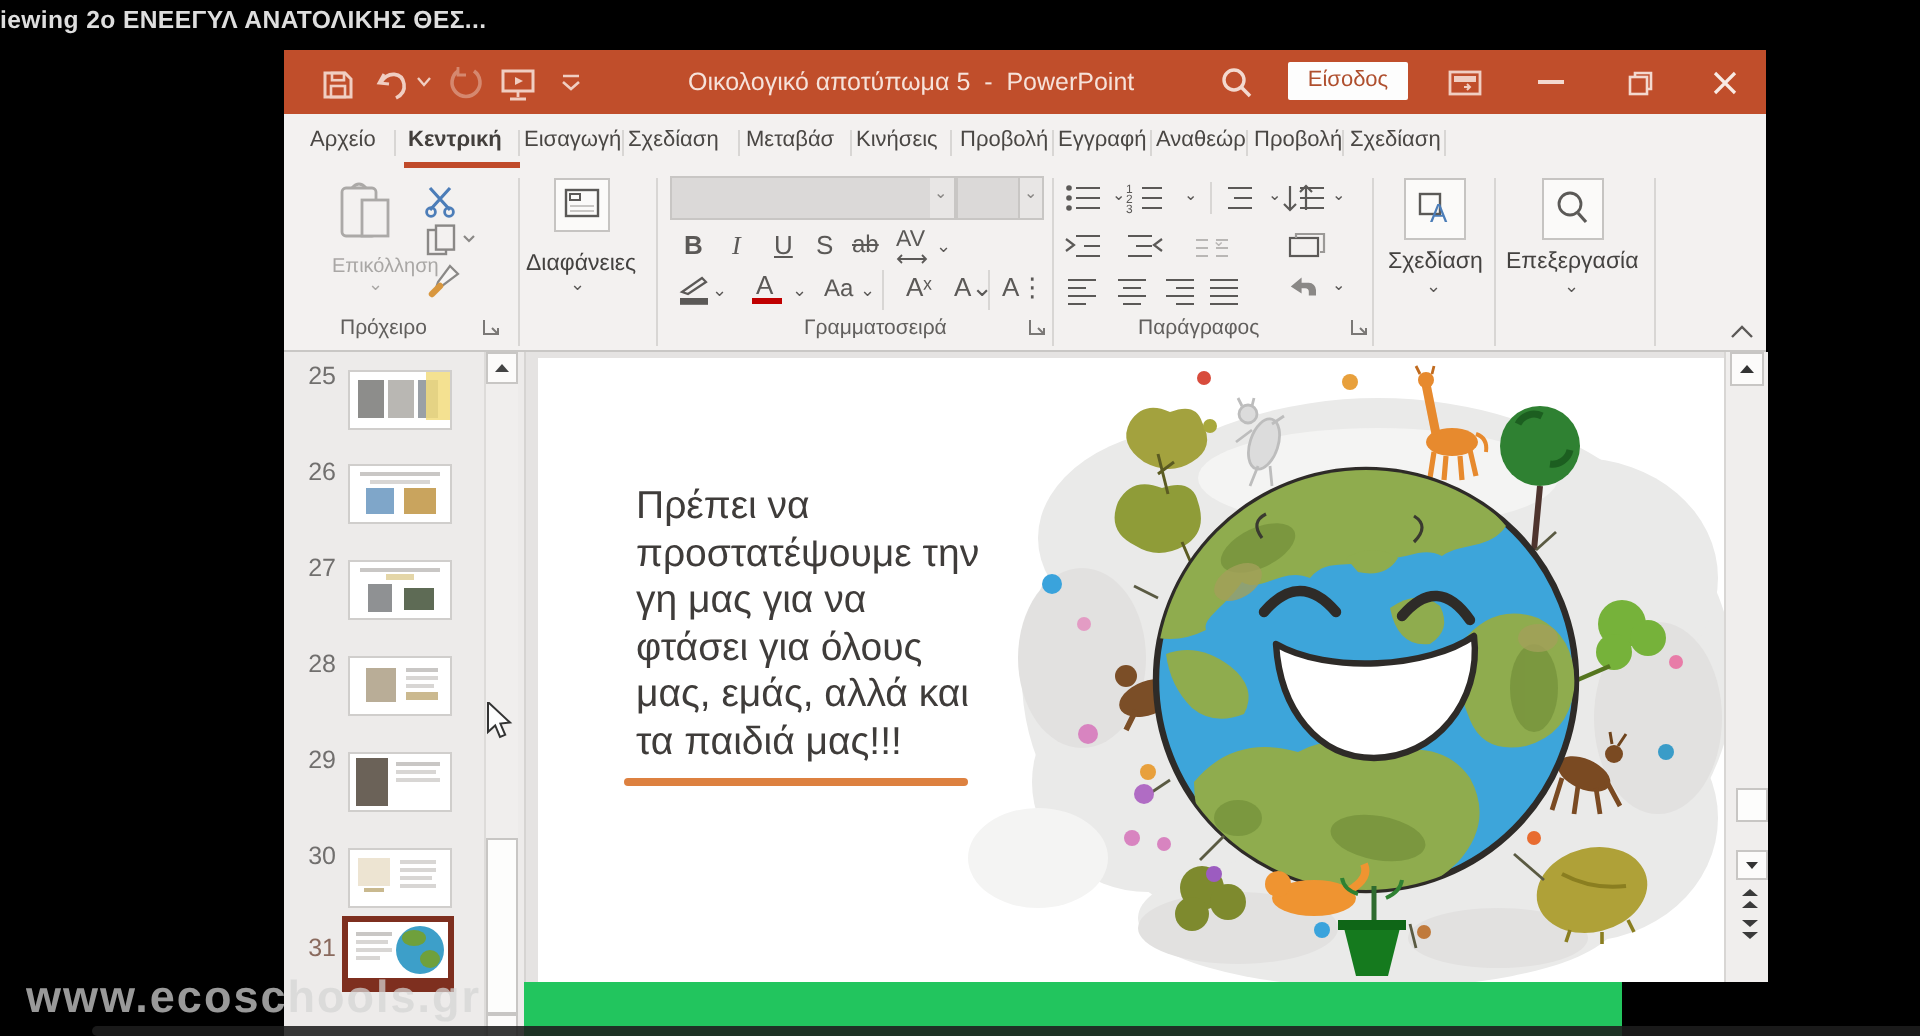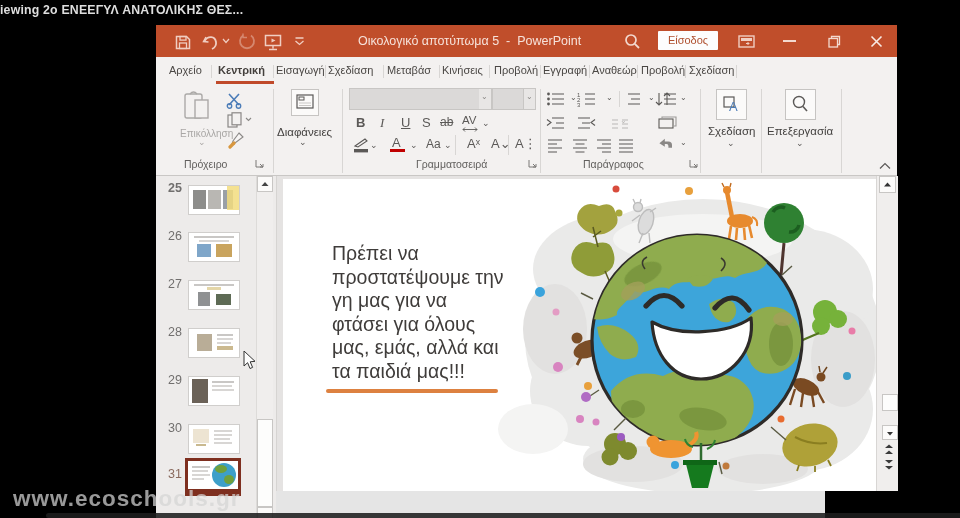--- a/index.html
+++ b/index.html
@@ -3,21 +3,21 @@
 <meta charset="utf-8">
 <style>
   html,body{margin:0;padding:0;}
   body{width:960px;height:518px;background:#000;overflow:hidden;position:relative;
        font-family:"Liberation Sans", sans-serif;}
   .abs{position:absolute;}
   
   #topTitle{left:0;top:3px;color:#dedede;font-size:12.3px;font-weight:bold;letter-spacing:.2px;}
   #zoomCtl{left:477px;top:0px;color:#e8e8e8;font-size:17px;margin-top:22px;}
   
-  #win{left:156px;top:25px;width:669px;height:493px;background:#e5e5e5;}
+  #win{left:142px;top:25px;width:669px;height:493px;background:#22c55e;}
   #titlebar{left:0;top:0;width:741px;height:32px;background:#C04E2B;}
   #titlebar .ttl{position:absolute;left:202px;top:9px;color:#F6E2DA;font-size:12.5px;}
   #signin{position:absolute;left:502px;top:6px;width:60px;height:19px;background:#FDFDFD;
           border-radius:1px;color:#AF4F2E;font-size:11px;text-align:center;line-height:19px;}
   
   #tabs{left:0;top:32px;width:741px;height:28px;background:#F3F1F0;}
   .tab{position:absolute;top:7px;font-size:11px;color:#4A4744;white-space:nowrap;}
   .tsep{position:absolute;top:8px;width:1px;height:13px;background:#D8D6D4;}
   #share{position:absolute;left:626px;top:3px;width:106px;height:22px;background:#FBFAF9;
          border:1px solid #E3E1DF;border-radius:2px;}
@@ -262,21 +262,21 @@
       </svg>
     </div>
     <span class="rtxt" style="left:611px;top:40px;font-size:11.5px;color:#444240;">Επεξεργασία</span>
     <span class="rtxt" style="left:640px;top:53px;font-size:9px;">⌄</span>
     <div class="gsep" style="left:685px;"></div>
     <svg class="abs" style="left:723px;top:77px;" width="12" height="8" viewBox="0 0 12 8">
       <path d="M1 6.5 L6 1.5 L11 6.5" stroke="#5B5957" stroke-width="1.2" fill="none"></path>
     </svg>
   </div>
   <div class="abs" id="panel">
-    <span class="snum" style="top:5px;font-weight:bold;">25</span>
+    <span class="snum" style="top:5px;">25</span>
     <div class="thumb" style="top:9px;">
       <div class="abs" style="left:4px;top:4px;width:13px;height:19px;background:#8D8D8B;"></div>
       <div class="abs" style="left:19px;top:4px;width:13px;height:19px;background:#B9B7B3;"></div>
       <div class="abs" style="left:34px;top:4px;width:10px;height:19px;background:#9AA0A6;"></div>
       <div class="abs" style="left:38px;top:0;width:12px;height:24px;background:#F2DC7E;opacity:.85;"></div>
     </div>
     <span class="snum" style="top:53px;">26</span>
     <div class="thumb" style="top:56px;">
       <div class="abs" style="left:5px;top:3px;width:40px;height:2px;background:#C9C7C5;"></div>
       <div class="abs" style="left:10px;top:7px;width:30px;height:1.5px;background:#D8D6D4;"></div>

